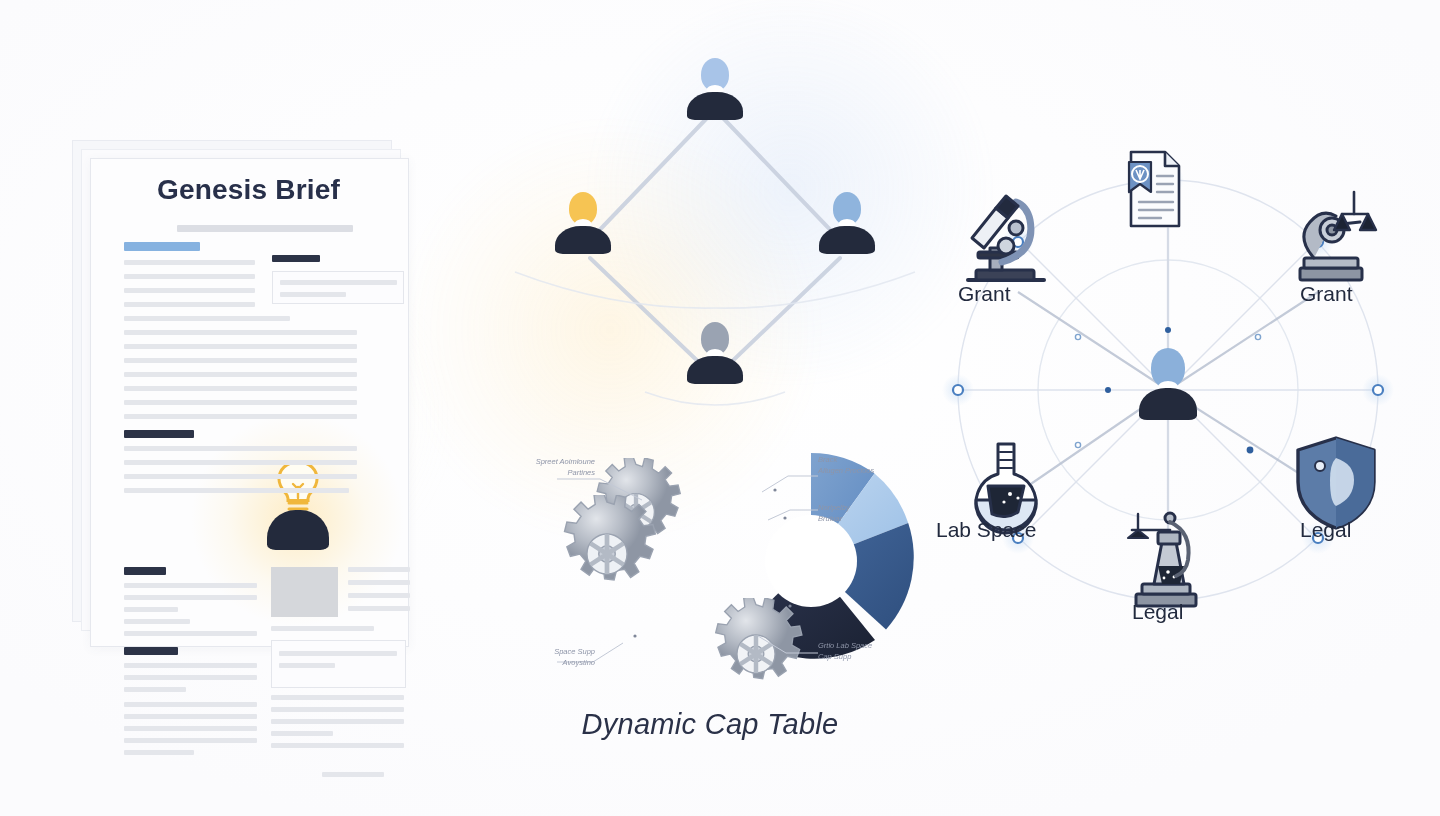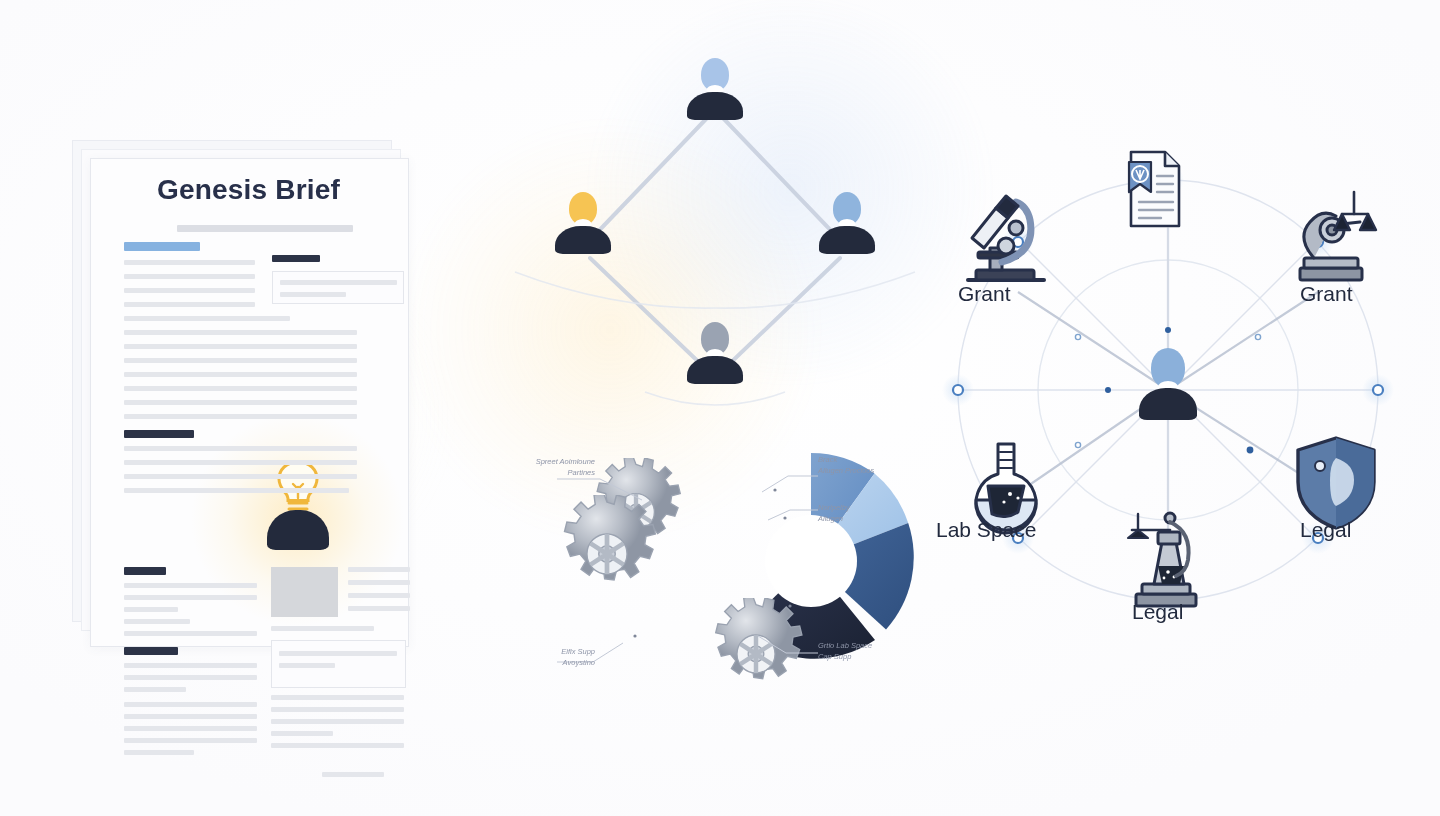--- a/index.html
+++ b/index.html
@@ -275,26 +275,27 @@
       <circle cx="290" cy="166" r="1.6"></circle>
         <circle cx="135" cy="196" r="1.6"></circle>
     </g>
   </svg>
 
   <div class="plab l" style="left:0px;top:16px;width:95px;">Spreet Aoimloune
 Partines</div>
   <div class="plab r" style="left:318px;top:14px;width:110px;">Brack
 Allugen Procloos</div>
   <div class="plab r" style="left:318px;top:62px;width:110px;">Noripelby
-Allugen</div>
+Bruiuar</div>
   <div class="plab r" style="left:318px;top:200px;width:110px;">Grtio Lab Space
 Cap Supp</div>
-  <div class="plab l" style="left:0px;top:206px;width:95px;">Eifix Supp
+  <div class="plab l" style="left:0px;top:206px;width:95px;">Space Supp
 Avoystino</div>
 
+  <div class="pie-title">Dynamic Cap Table</div>
 </div>
 
 <div class="hub">
   <svg viewBox="0 0 470 500">
     <defs>
       <radialGradient id="nodeglow" cx="50%" cy="50%">
         <stop offset="0" stop-color="#bcd6f2" stop-opacity=".55"></stop>
         <stop offset="100%" stop-color="#bcd6f2" stop-opacity="0"></stop>
       </radialGradient>
     </defs>

